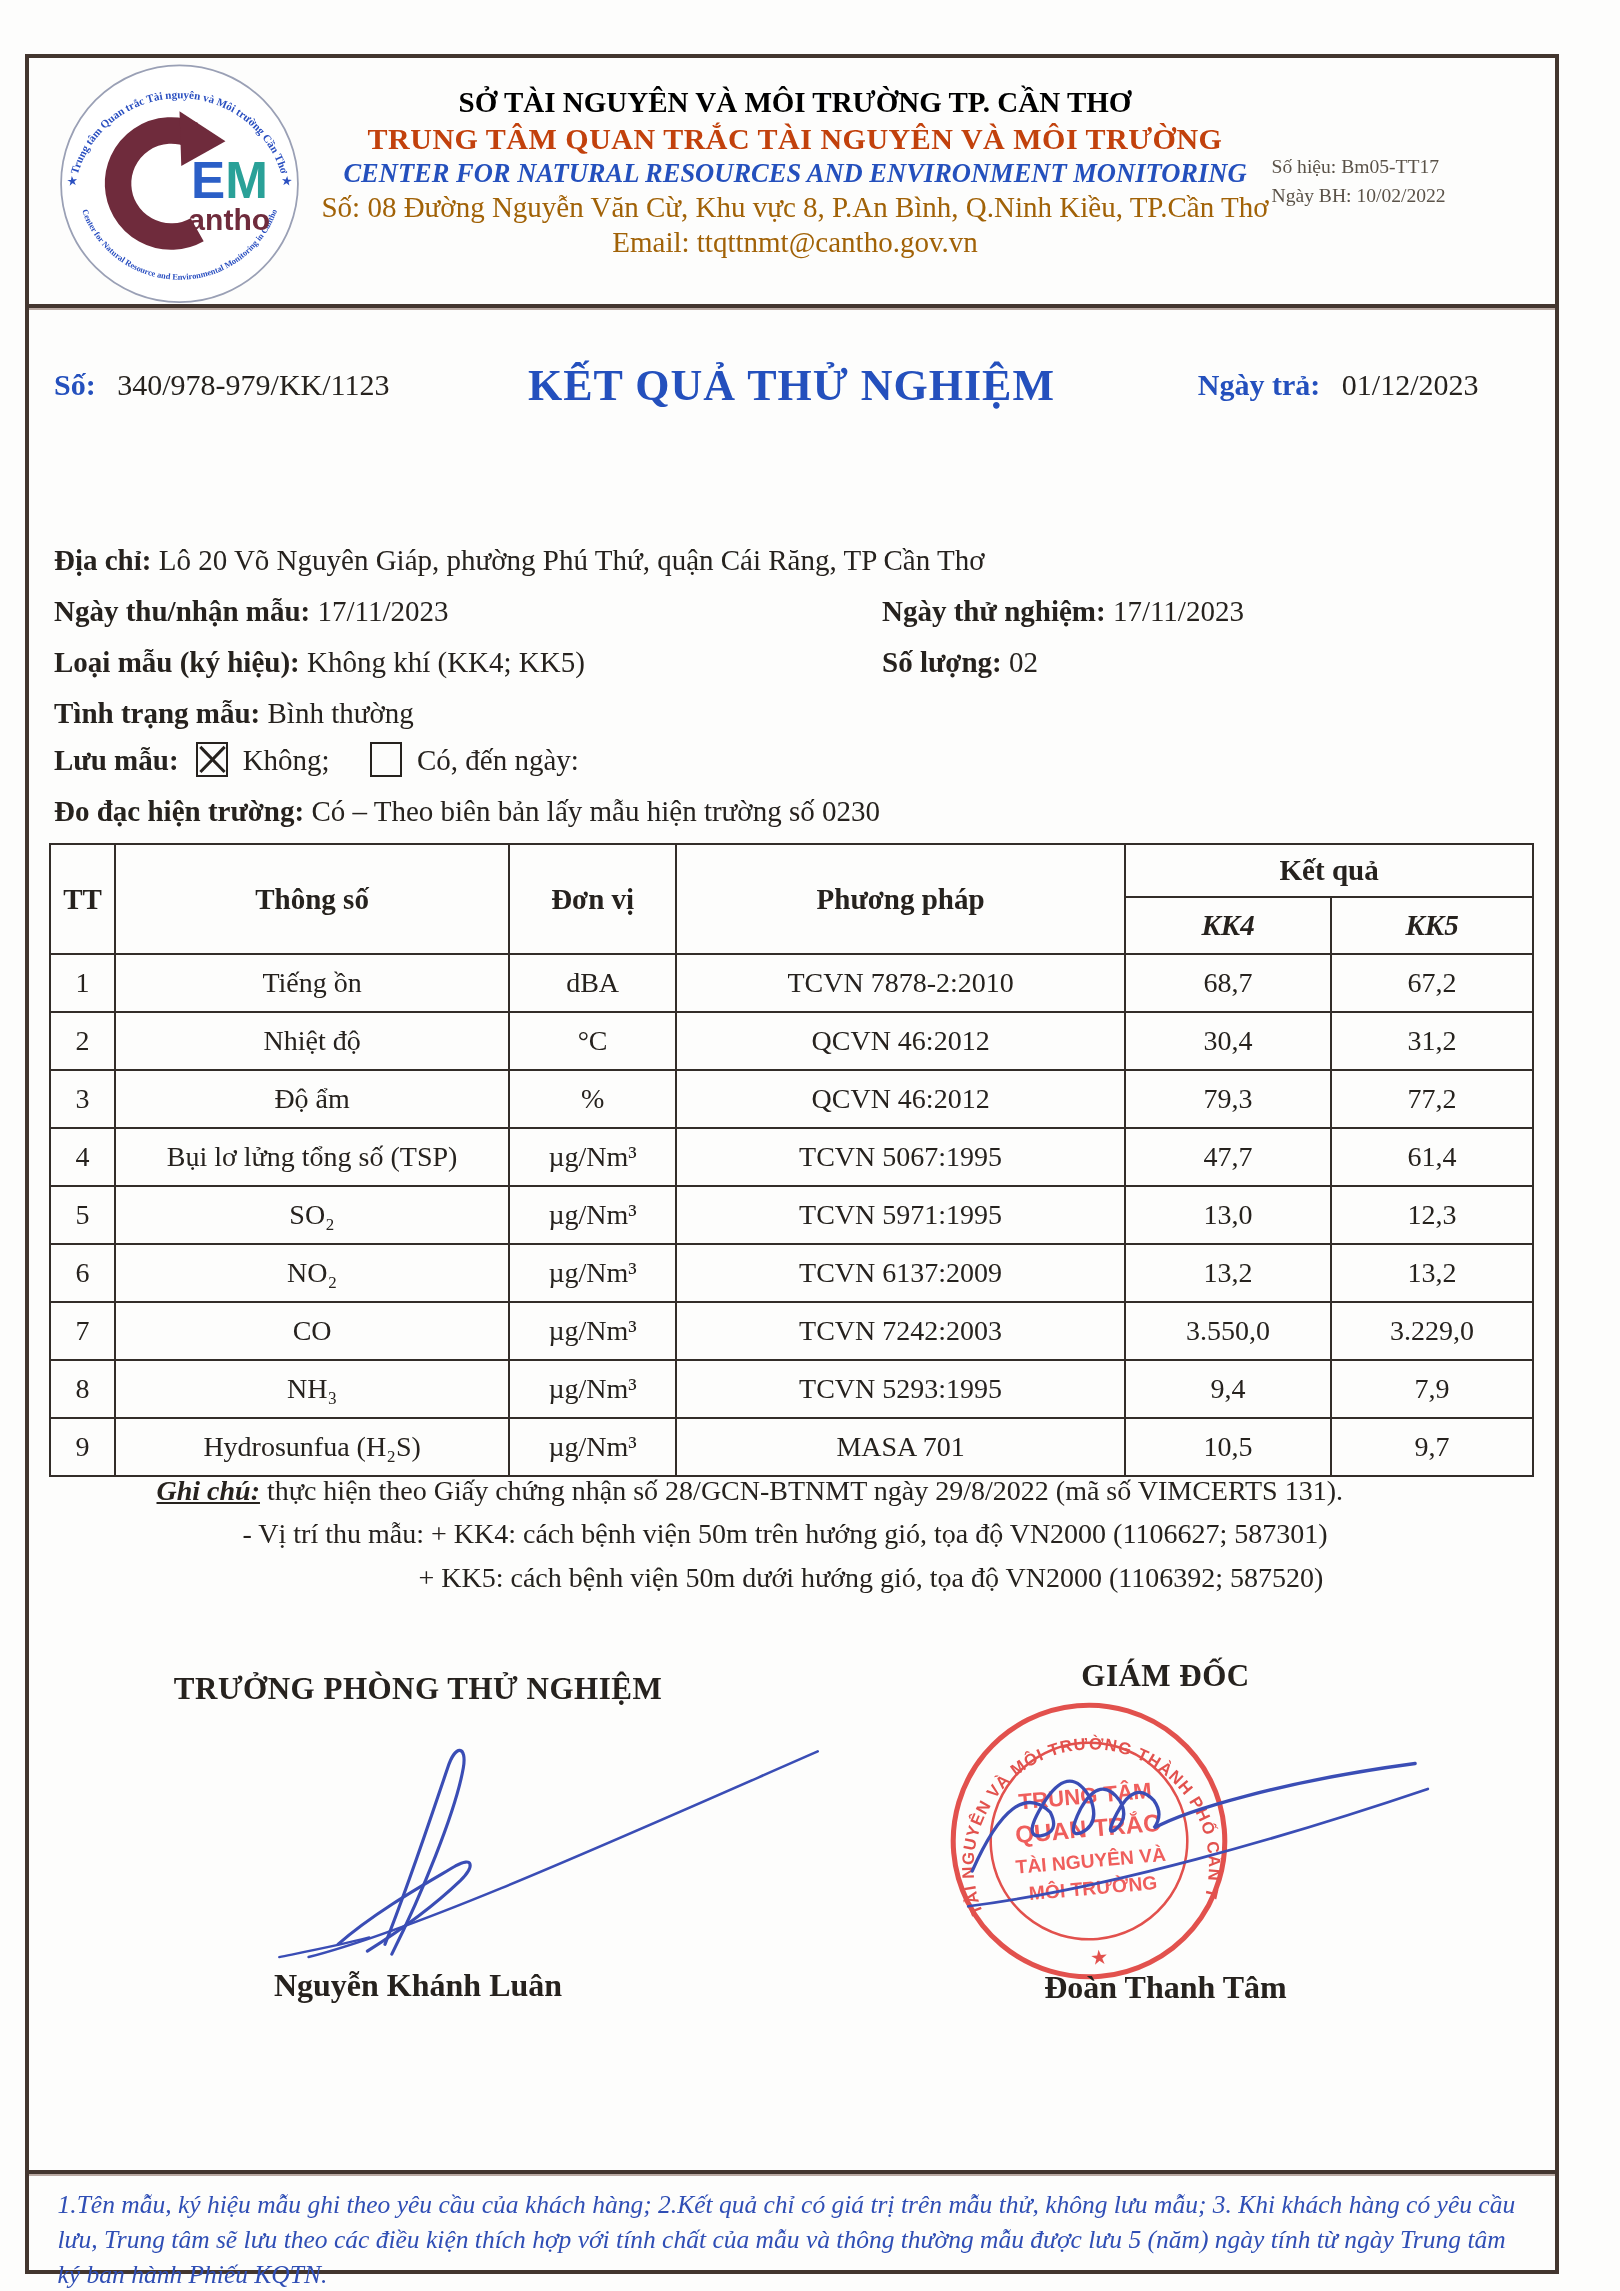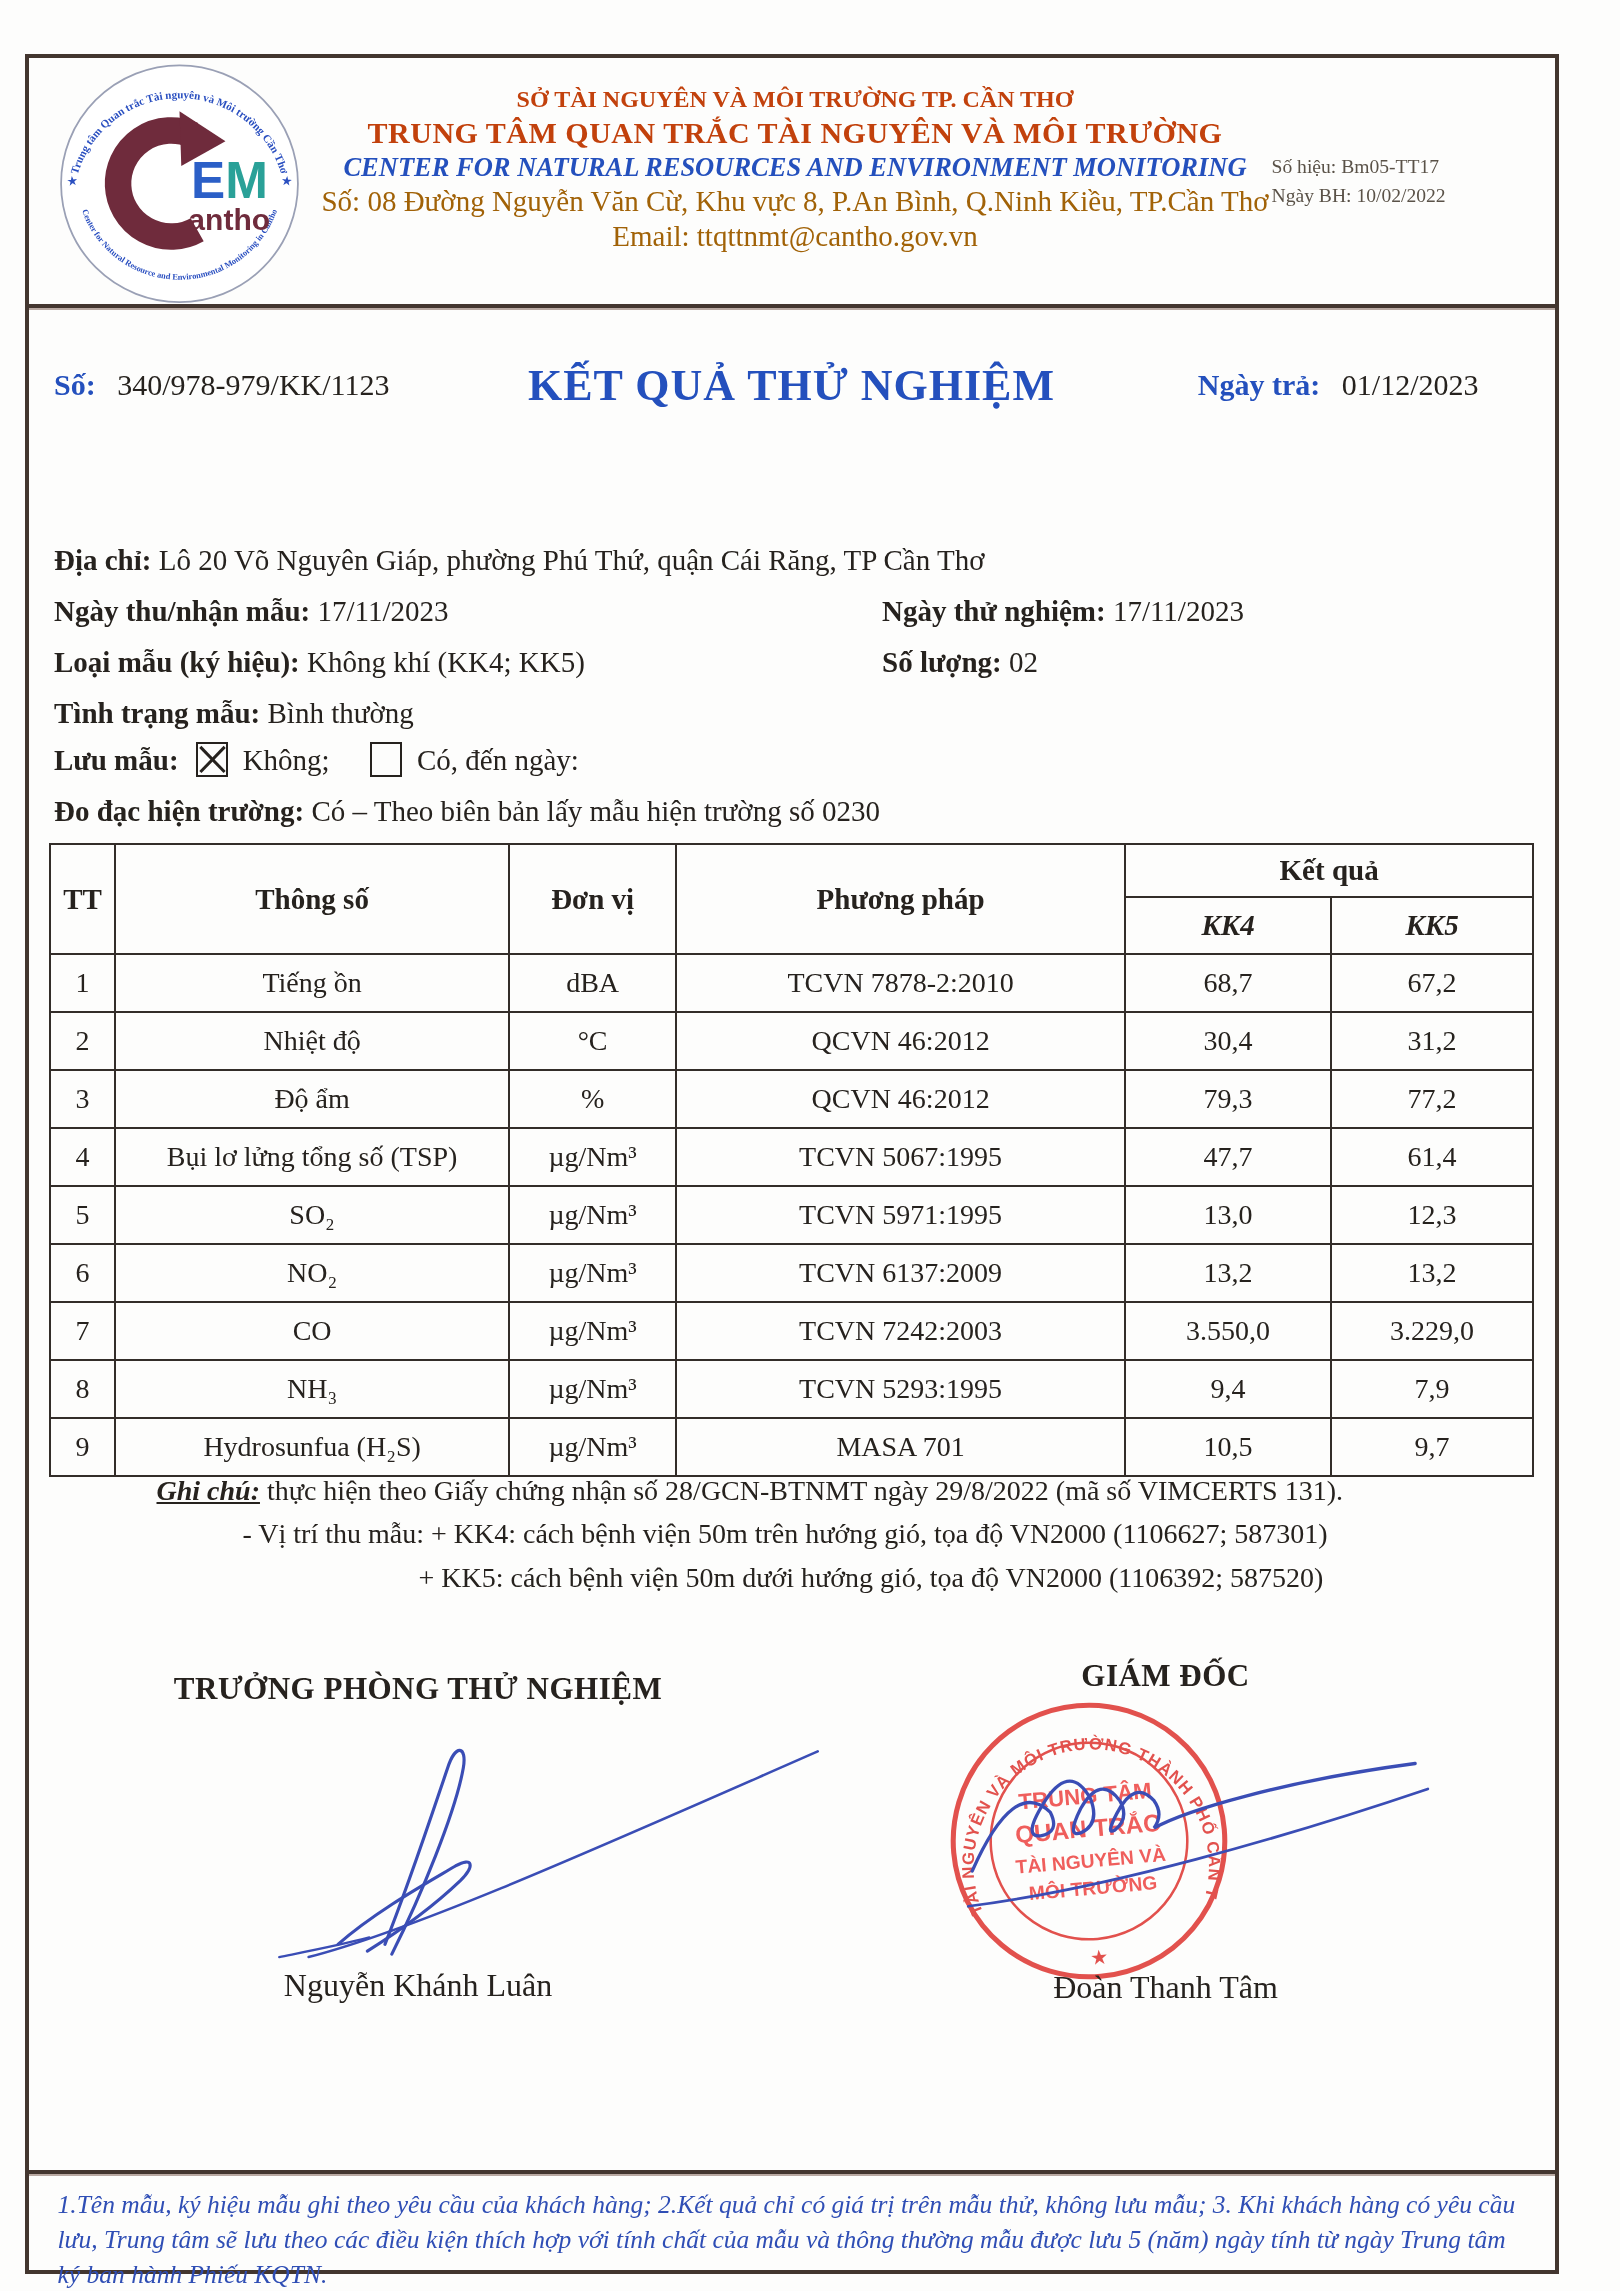--- a/index.html
+++ b/index.html
@@ -3,21 +3,21 @@
 <meta charset="utf-8">
 <style>
   html,body{margin:0;padding:0;background:#ffffff;}
   .page{position:relative;width:1620px;height:2292px;background:#fdfdfc;overflow:hidden;
         font-family:"Liberation Serif","DejaVu Serif",serif;color:#26221e;}
   .frame{position:absolute;left:24.5px;top:54px;width:1526px;height:2212px;border:4.9px solid #43362f;}
   .rule{position:absolute;left:0;right:0;height:3.9px;background:#43362f;box-shadow:0 2px 0 #b9a9a2;}
 
   
   .hdr-center{position:absolute;left:284px;top:27.4px;width:965px;text-align:center;line-height:1.22;}
-  .hdr-dept{font-size:24px;font-weight:bold;color:#c2410c;}
+  .hdr-dept{font-size:29px;font-weight:bold;color:#000000;}
   .hdr-vn{font-size:30px;font-weight:bold;color:#c2410c;letter-spacing:0.5px;}
   .hdr-en{font-size:26.5px;font-weight:bold;font-style:italic;color:#2450bd;text-align:center;}
   .hdr-addr,.hdr-phone,.hdr-mail{font-size:29px;color:#a16207;}
   .hdr-form{position:absolute;left:1243px;top:94px;width:216px;font-size:19.6px;color:#5a5248;line-height:1.5;}
   .logo-svg{position:absolute;left:17.6px;top:2px;}
 
   
   .t-so{position:absolute;left:25.5px;top:310px;font-size:30px;}
   .t-so .b{color:#2450bd;font-weight:bold;}
   .t-main{position:absolute;left:0;right:0;top:302px;text-align:center;font-size:44px;font-weight:bold;
@@ -45,21 +45,21 @@
   td.param{text-align:left;padding-left:9.8px;}
   th.kk{font-style:italic;height:55px;}
   tr.h1 th{height:51px;}
 
   
   .note{position:absolute;font-size:28px;white-space:nowrap;}
   .gc{font-weight:bold;font-style:italic;text-decoration:underline;margin-left:40px;}
 
   
   .sigt{position:absolute;font-size:31px;font-weight:bold;text-align:center;letter-spacing:0.5px;}
-  .sign{position:absolute;font-size:32px;font-weight:normal;text-align:center;}
+  .sign{position:absolute;font-size:32px;font-weight:bold;text-align:center;}
   .sig-svg{position:absolute;}
   .stamp-svg{position:absolute;opacity:0.93;}
 
   
   .foot{position:absolute;left:29px;right:35px;top:2129px;font-size:25.5px;line-height:35px;
         font-style:italic;color:#2f4eb5;}
 </style>
 </head>
 <body>
 

